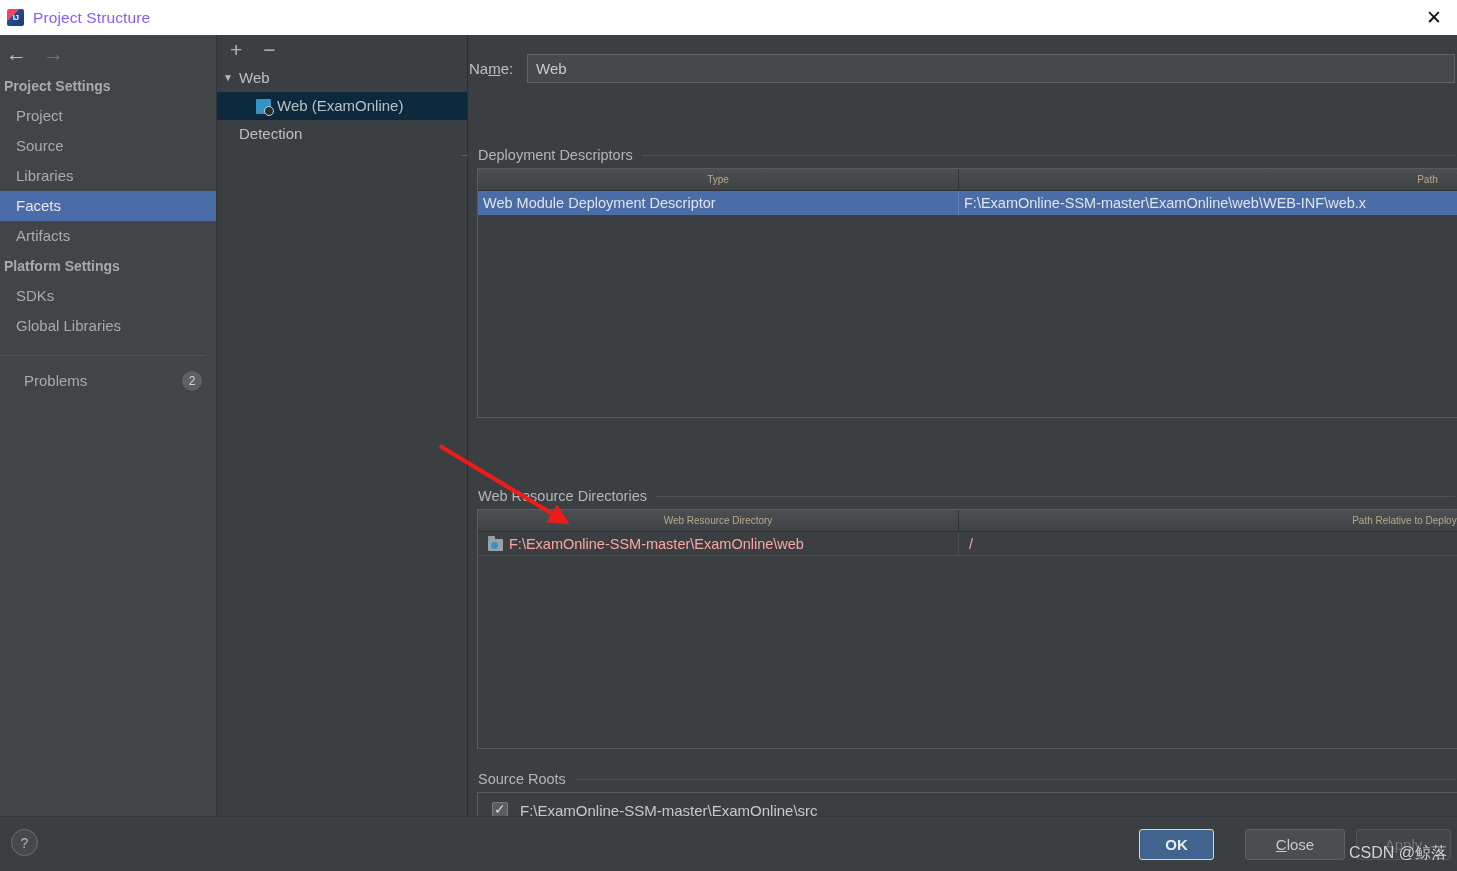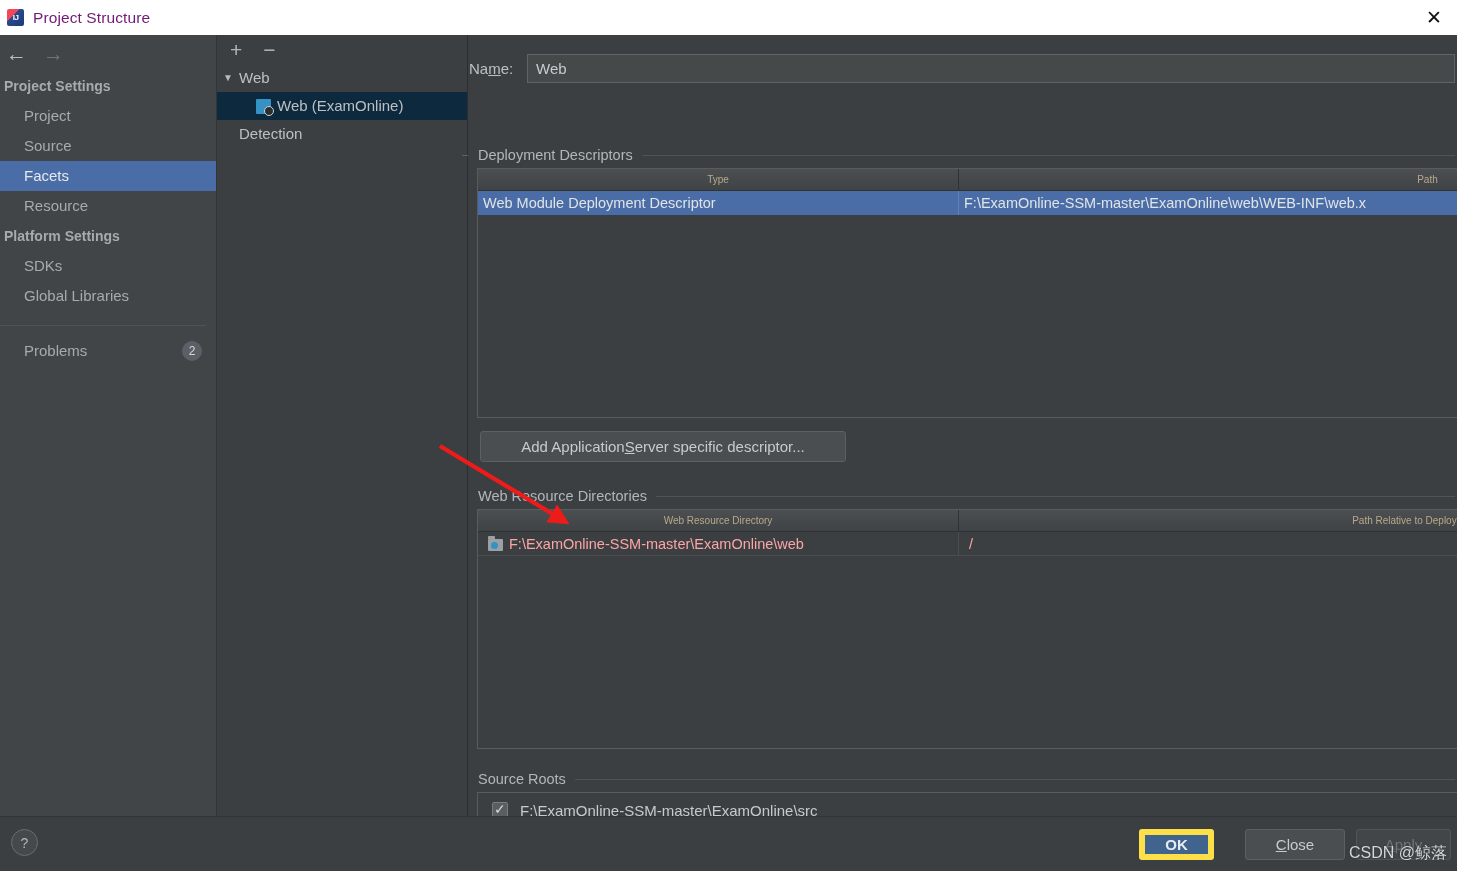--- a/index.html
+++ b/index.html
@@ -27,21 +27,21 @@
     border-radius: 2px;
   }
   #app-icon::after {
     content: "IJ";
     position: absolute; left: 0; top: 0; width: 17px; height: 17px;
     color: #fff; font-size: 8px; font-weight: bold;
     display: flex; align-items: center; justify-content: center;
     letter-spacing: -0.5px;
   }
   #title-text {
-    font-size: 15.5px; color: #701a75; letter-spacing: 0.1px;
+    font-size: 15.5px; color: #8b5cf6; letter-spacing: 0.1px;
   }
   #close-btn {
     position: absolute; right: 0px; top: 0px; width: 46px; height: 34px;
     display: flex; align-items: center; justify-content: center;
     font-size: 19px; color: #111; line-height: 1;
   }
 
   
   #dialog {
     position: absolute; left: 0; top: 35px; width: 1457px; height: 836px;
@@ -61,21 +61,21 @@
   .nav-arrow { font-size: 21px; line-height: 1; }
   .nav-arrow.enabled { color: #b9bcbe; }
   .nav-arrow.disabled { color: #6e7376; }
 
   .side-group {
     font-size: 14px; color: #a7abad; font-weight: bold;
     padding: 3px 0 3px 4px; height: 24px; line-height: 24px;
   }
   .side-item {
     font-size: 15px; color: #a7abad;
-    height: 30px; line-height: 30px; padding-left: 24px;
+    height: 30px; line-height: 30px; padding-left: 16px;
     box-sizing: border-box;
   }
   .side-item.selected {
     background: #4a6da7; color: #e6e9eb;
   }
   #sidebar-divider {
     margin: 14px 10px 10px 0px; height: 1px; background: #4e5254;
   }
   #problems-row {
     position: relative; height: 30px; line-height: 30px;
@@ -232,21 +232,21 @@
     display: flex; align-items: center; justify-content: center;
   }
   .bbtn {
     position: absolute; top: 12px; height: 31px; box-sizing: border-box;
     border-radius: 3px; font-size: 15px;
     display: flex; align-items: center; justify-content: center;
     font-family: "Liberation Sans", sans-serif;
   }
   #btn-ok {
     left: 1139px; width: 75px;
-    background: #41648f; border: 6px solid #fde047; color: #e8ecef; font-weight: bold;
+    background: #41648f; border: 1px solid #fde047; color: #e8ecef; font-weight: bold;
   }
   #btn-close {
     left: 1245px; width: 100px;
     background: #4a4e50; border: 1px solid #5c6062; color: #c7cbcd;
   }
   #btn-apply {
     left: 1356px; width: 95px;
     background: #434648; border: 1px solid #525657; color: #70757a;
   }
   #btn-close u, #btn-apply u { text-decoration: underline; }
@@ -274,22 +274,23 @@
 
   <div id="sidebar">
     <div id="nav-arrows">
       <span class="nav-arrow enabled">←</span>
       <span class="nav-arrow disabled">→</span>
     </div>
 
     <div class="side-group">Project Settings</div>
     <div class="side-item">Project</div>
     <div class="side-item">Source</div>
+    <div class="side-item">Libraries</div>
     <div class="side-item selected">Facets</div>
-    <div class="side-item">Resource</div>
+    <div class="side-item">Artifacts</div>
 
     <div class="side-group">Platform Settings</div>
     <div class="side-item">SDKs</div>
     <div class="side-item">Global Libraries</div>
 
     <div id="sidebar-divider"></div>
 
     <div id="problems-row">
       <span>Problems</span>
       <span id="problems-badge">2</span>
@@ -336,25 +337,20 @@
       <div class="tbl-head">
         <div style="width:480px;">Type</div>
         <div style="flex:1;">Path</div>
       </div>
       <div class="tbl-row selected">
         <div style="width:480px;">Web Module Deployment Descriptor</div>
         <div style="flex:1;">F:\ExamOnline-SSM-master\ExamOnline\web\WEB-INF\web.x</div>
       </div>
     </div>
 
-    <div class="idea-btn" style="left:12px; top:396px; width:366px; height:31px;">
-      <span>Add Application </span>
-        <u>S</u>
-        <span>erver specific descriptor...</span>
-    </div>
 
     <div class="section-title" style="left:10px; top:453px;">
       <span>Web Resource Directories</span>
       <span class="rule"></span>
     </div>
 
     <div class="tbl-wrap" style="left:9px; top:474px; width:1420px; height:240px;">
       <div class="tbl-head">
         <div style="width:480px;">Web Resource Directory</div>
         <div style="flex:1;">Path Relative to Deployment Root</div>

